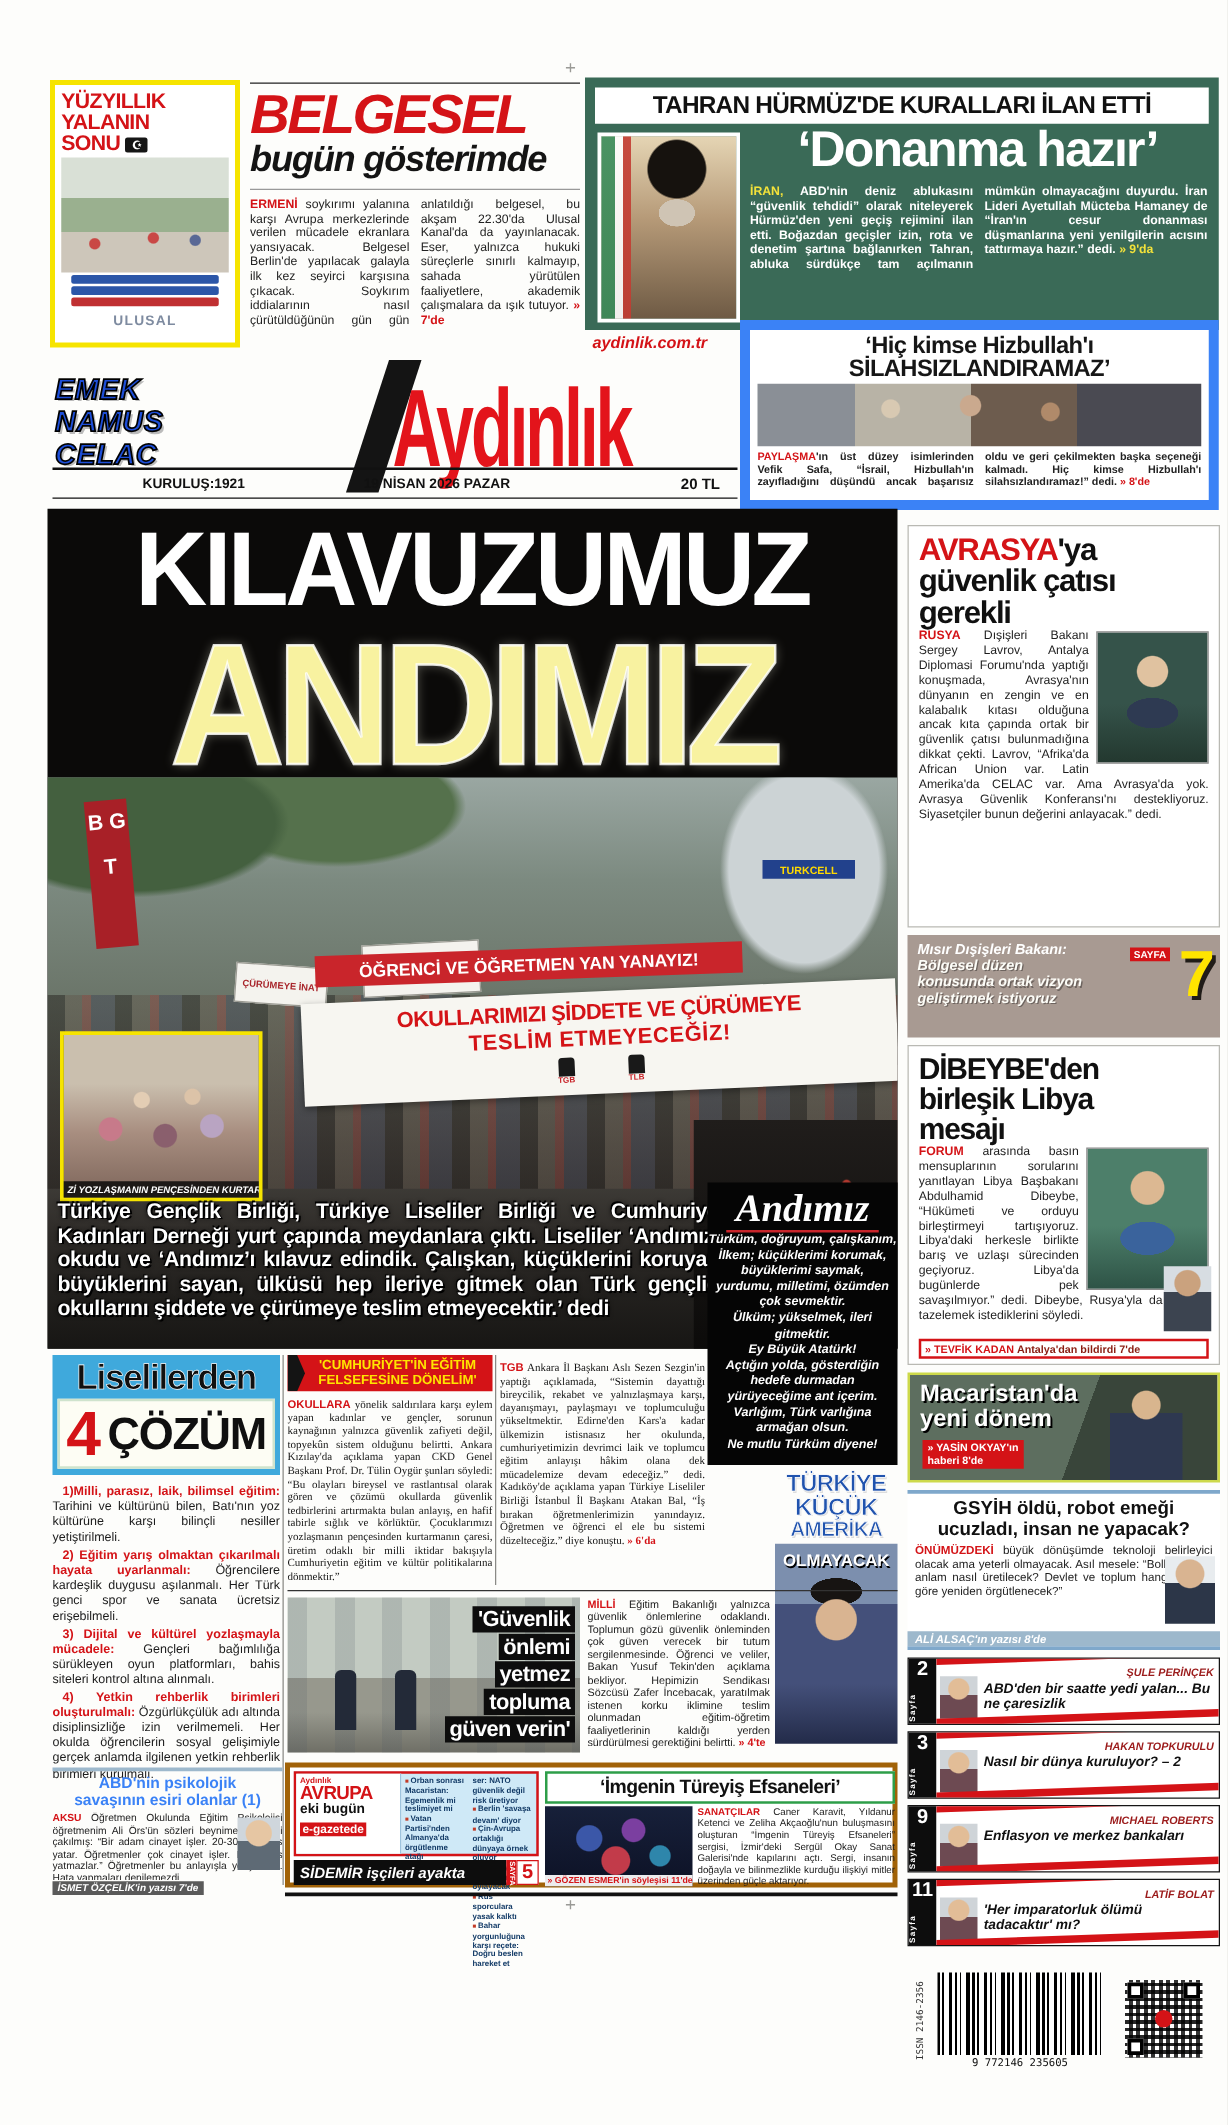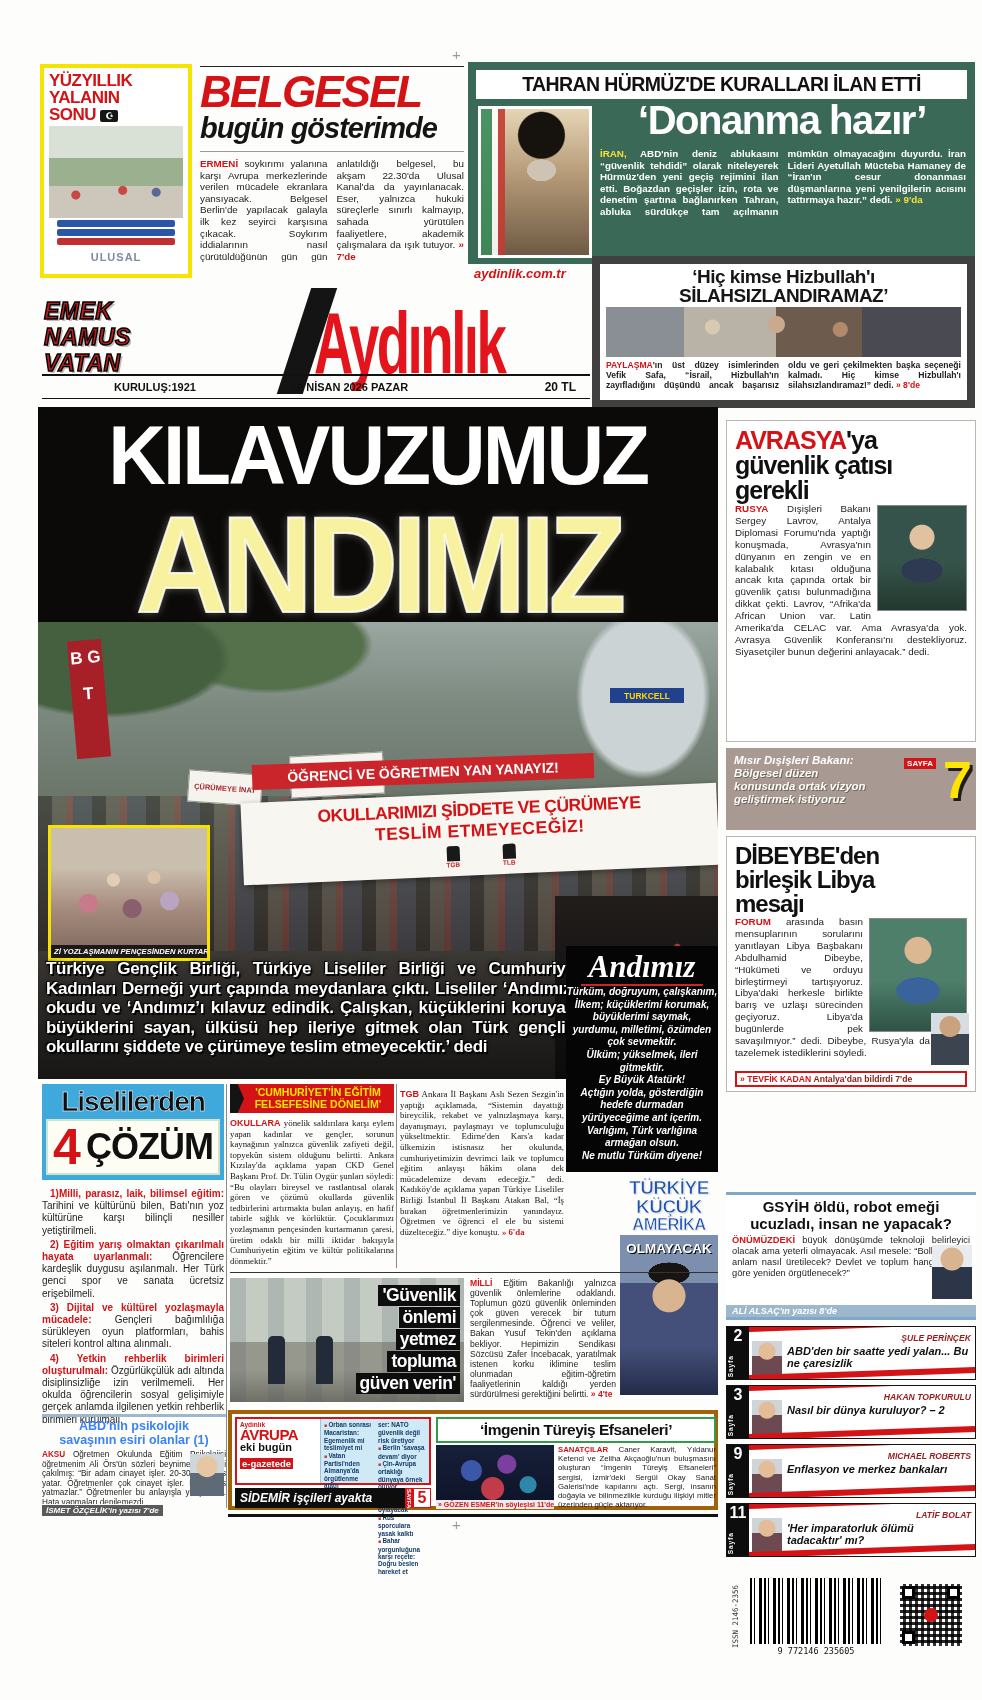--- a/index.html
+++ b/index.html
@@ -30,21 +30,21 @@
   .belgesel{left:200px;top:66px;width:264px;height:216px;}
   .belg-rule{border-top:1.5px solid #222;margin-bottom:4px;}
   .belg-h{color:#d41317;font-style:italic;font-weight:900;font-size:44px;line-height:42px;letter-spacing:-2px;}
   .belg-sub{color:#141414;font-style:italic;font-weight:700;font-size:29px;line-height:30px;letter-spacing:-1px;}
   .belg-body{margin-top:8px;border-top:1px solid #999;padding-top:6px;font-size:9.8px;line-height:11.6px;color:#222;}
   .lead-red{color:#d41317;font-weight:900;}
   .pref{color:#d41317;font-weight:900;}
 
   
   .green-top{left:468px;top:62px;width:507px;height:202px;background:#3a6a57;}
-  .green-right{left:592px;top:256px;width:383px;height:152px;background:#404040;}
+  .green-right{left:592px;top:256px;width:383px;height:152px;background:#3b82f6;}
   .kicker{position:absolute;left:8px;top:8px;right:8px;height:29px;background:#fff;
           display:flex;align-items:center;justify-content:center;font-weight:900;font-size:19.5px;
           letter-spacing:-.6px;color:#111;white-space:nowrap;}
   .cleric{position:absolute;left:10px;top:44px;width:114px;height:152px;border:3px solid #fff;box-sizing:border-box;
      background:
       linear-gradient(90deg,rgba(58,140,90,.9) 0 10%,rgba(255,255,255,.9) 10% 16%,rgba(195,60,50,.9) 16% 22%,transparent 22%),
       radial-gradient(circle at 56% 18%,#16120e 0 17%,transparent 18%),
       radial-gradient(ellipse 24px 18px at 56% 42%,#cfc4b4 0 60%,transparent 61%),
       linear-gradient(180deg,#e5d5b4 0%,#b69a78 45%,#6e5a44 100%);}
   .don-h{position:absolute;left:128px;top:36px;width:372px;text-align:center;color:#fff;
@@ -58,21 +58,21 @@
   .hizb-photo{margin-top:2px;height:50px;background:
      radial-gradient(circle at 30% 40%,#d8c9b2 0 7px,transparent 8px),
      radial-gradient(circle at 48% 35%,#caa98e 0 8px,transparent 9px),
      radial-gradient(circle at 66% 45%,#b08a6a 0 7px,transparent 8px),
      linear-gradient(90deg,#8a8f96 0 22%,#b8b3a6 22% 48%,#6d5c4e 48% 72%,#4a4a52 72% 100%);}
   .hizb-body{margin-top:3px;font-size:8.6px;line-height:10.2px;color:#222;font-weight:700;}
   .website{left:474px;top:266px;color:#d41317;font-style:italic;font-weight:900;font-size:13px;}
 
   
   .slogans{left:44px;top:298px;}
-  .slogan{display:block;color:#b91c1c;font-weight:900;font-style:italic;font-size:23px;line-height:26px;
+  .slogan{display:block;color:#1d4ed8;font-weight:900;font-style:italic;font-size:23px;line-height:26px;
           letter-spacing:.5px;-webkit-text-stroke:1.4px #000;
           text-shadow:2px 2px 0 #bbb;}
   .slash{left:294px;top:288px;width:26px;height:106px;background:#141414;transform:skewX(-18deg);}
   .logo{left:314px;top:292px;color:#e3141b;font-weight:900;font-size:88px;letter-spacing:-4px;
         transform:scaleX(.62);transform-origin:left top;white-space:nowrap;}
   .mast-rule{left:42px;top:374px;width:548px;border-top:2.5px solid #111;}
   .mast-rule2{left:42px;top:398px;width:548px;border-top:1.5px solid #111;}
   .dateline{left:42px;top:377px;width:548px;height:20px;display:flex;align-items:center;
             font-weight:900;font-size:11px;color:#111;}
   .dl-founded{margin-left:72px;} .dl-date{margin-left:95px;} .dl-price{margin-left:auto;margin-right:14px;font-size:12px;}
@@ -371,21 +371,21 @@
         <b class="pref">» 8'de</b>
       </div>
     </div>
   </div>
 
   <div class="abs website">aydinlik.com.tr</div>
 
   <div class="abs slogans">
     <span class="slogan">EMEK</span>
     <span class="slogan">NAMUS</span>
-    <span class="slogan">VATAN</span>
+    <span class="slogan">CELAC</span>
   </div>
   <div class="abs slash"></div>
   <div class="abs logo">Aydınlık</div>
   <div class="abs mast-rule"></div>
   <div class="abs dateline">
     <span class="dl-founded">KURULUŞ:1921</span>
     <span class="dl-date">19 NİSAN 2026 PAZAR</span>
     <span class="dl-price">20 TL</span>
   </div>
   <div class="abs mast-rule2"></div>
@@ -597,20 +597,31 @@
       <span class="lead-red">FORUM</span>
       <span>arasında basın mensuplarının sorularını yanıtlayan Libya Başbakanı Abdulhamid Dibeybe, “Hükümeti ve orduyu birleştirmeyi tartışıyoruz. Libya'daki herkesle birlikte barış ve uzlaşı sürecinden geçiyoruz. Libya'da bugünlerde pek savaşılmıyor.” dedi. Dibeybe, Rusya'yla da ilişkileri tazelemek istediklerini söyledi.</span>
     </div>
     <div class="dib-ph2"></div>
     <div class="dib-by">
       <span class="nm">» TEVFİK KADAN</span>
       <span class="rs">Antalya'dan bildirdi 7'de</span>
     </div>
   </div>
 
+  <div class="mac">
+    <div class="mac-fig"></div>
+    <div class="mac-h">
+      <span>Macaristan'da</span><br>
+      <span>yeni dönem</span>
+    </div>
+    <div class="mac-badge">
+      <span>» YASİN OKYAY'ın</span><br>
+      <span>haberi 8'de</span>
+    </div>
+  </div>
 
   <div class="gsy">
     <div class="gsy-h">
       <span>GSYİH öldü, robot emeği</span><br>
       <span>ucuzladı, insan ne yapacak?</span>
     </div>
     <div class="gsy-body just">
       <span class="lead-red">ÖNÜMÜZDEKİ</span>
       <span>büyük dönüşümde teknoloji belirleyici olacak ama yeterli olmayacak. Asıl mesele: “Bolluk içinde anlam nasıl üretilecek? Devlet ve toplum hangi ilkelere göre yeniden örgütlenecek?”</span>
     </div>

